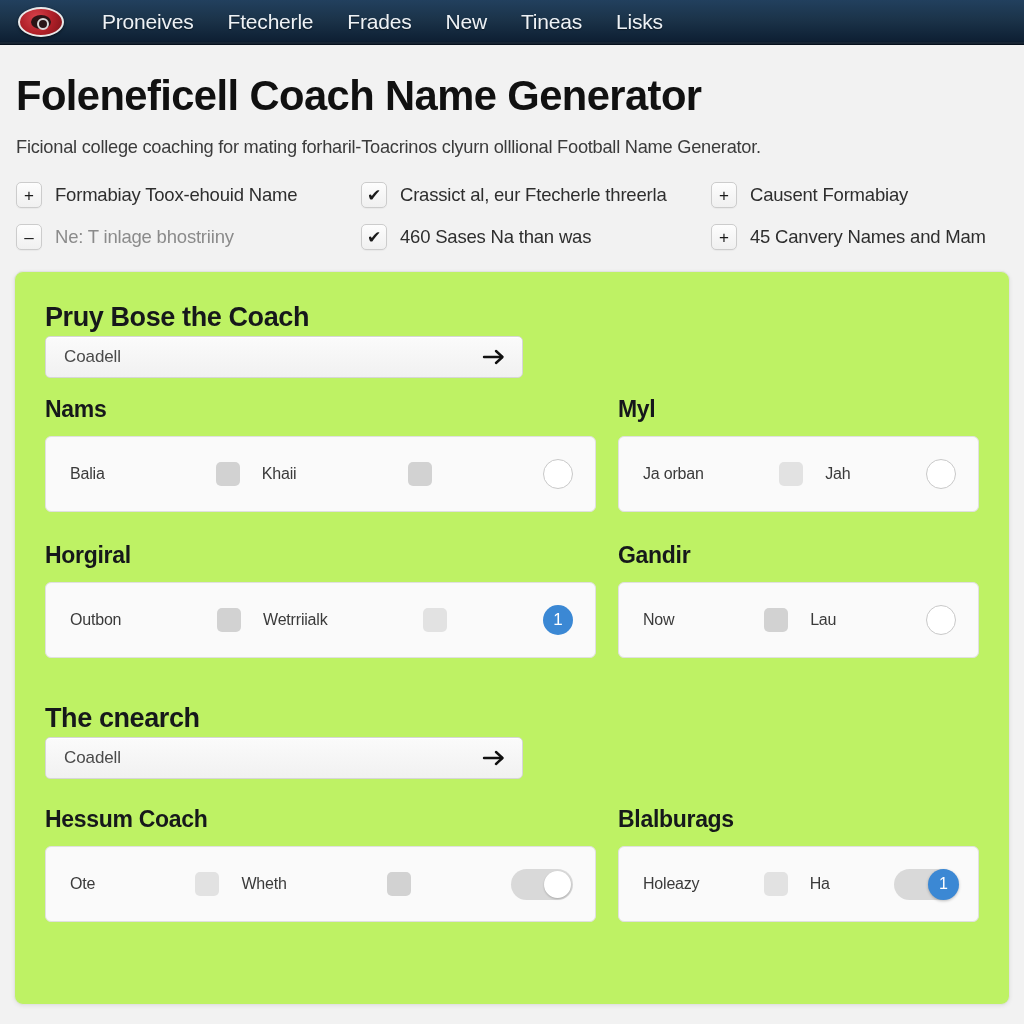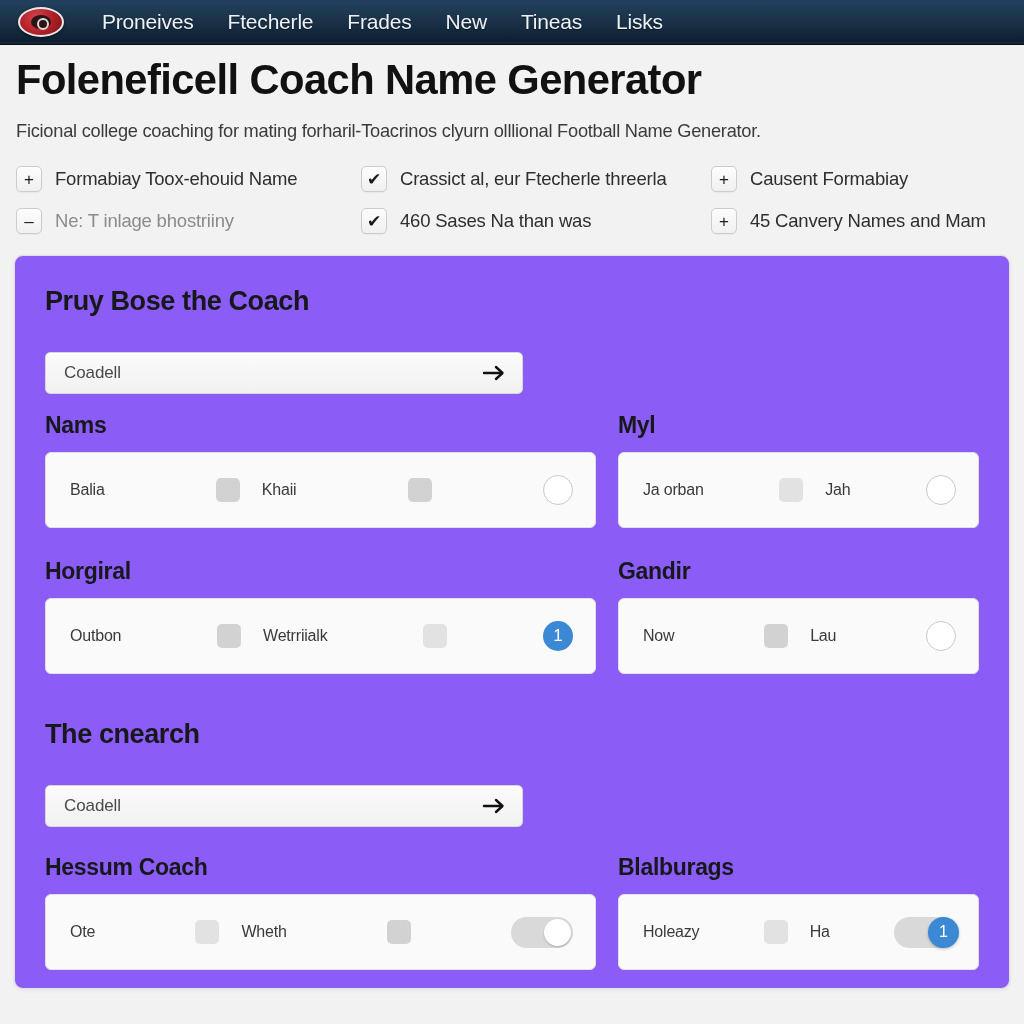--- a/index.html
+++ b/index.html
@@ -69,21 +69,21 @@
   .nav-item {
     color: #eef2f6;
     font-size: 21px;
     letter-spacing: -0.2px;
     white-space: nowrap;
     text-shadow: 0 1px 1px rgba(0,0,0,0.5);
     cursor: pointer;
   }
 
   
-  .hero { padding: 10px 16px 0 16px; }
+  .hero { padding: 26px 16px 0 16px; }
 
   .page-title {
     font-size: 43px;
     font-weight: bold;
     color: #111;
     letter-spacing: -0.6px;
     line-height: 1.12;
     transform: scaleX(0.97);
     transform-origin: left center;
   }
@@ -128,39 +128,39 @@
     font-size: 18.5px;
     color: #2e2e2e;
     letter-spacing: -0.2px;
     white-space: nowrap;
   }
   .feature-label.muted { color: #8b8b8b; }
 
   
   .card {
     margin: 21px 14px 0 14px;
-    background: #8b5cf6;
+    background: #bef264;
     border: 1px solid #e2e2e2;
     border-radius: 9px;
     box-shadow: 0 1px 4px rgba(0,0,0,0.07);
     padding: 30px 30px 0 30px;
     height: 734px;
     overflow: hidden;
   }
 
   .section-title {
     font-size: 27px;
     font-weight: bold;
     color: #16181b;
     letter-spacing: -0.4px;
   }
 
   
   .search-row {
-    margin-top: 35px;
+    margin-top: 3px;
     width: 478px;
     height: 42px;
     border: 1px solid #d6d6d6;
     border-radius: 5px;
     background: linear-gradient(180deg,#fbfbfb,#f1f1f1);
     display: flex;
     align-items: center;
     padding: 0 14px 0 18px;
     box-shadow: inset 0 1px 0 #fff;
   }

